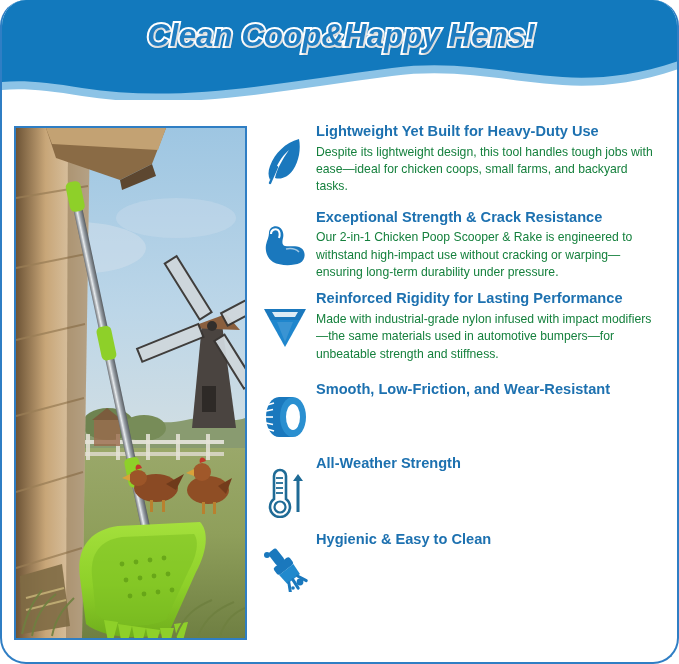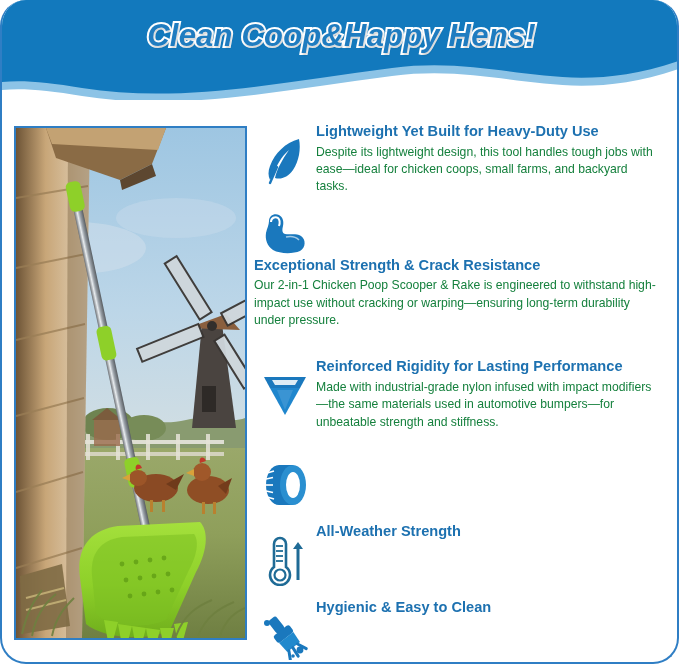--- a/index.html
+++ b/index.html
@@ -100,22 +100,22 @@
     line-height: 1.35;
     margin-bottom: 2px;
   }
   .feature-desc {
     color: #15803d;
     font-size: 12.2px;
     line-height: 1.42;
   }
 
   
-  .feature.f1 { margin-bottom: 0; }
-  .feature.f2 { margin-bottom: 28px; flex-direction: column; }
+  .feature.f1 { margin-bottom: 12px; }
+  .feature.f2 { margin-bottom: 8px; }
   .feature.f3 { margin-bottom: 17px; }
   .feature.f4 { margin-bottom: 14px; }
   .feature.f5 { margin-bottom: 12px; }
 </style>
 </head>
 <body>
 
 <div class="page">
 
   <div class="banner">
@@ -351,20 +351,21 @@
             <g stroke="#ffffff" stroke-width="1.6">
               <path d="M6,11 L13,9"></path>
                 <path d="M5,17 L12,15.5"></path>
               <path d="M5,23 L12,23"></path>
                 <path d="M5,29 L12,30.5"></path>
               <path d="M6,35 L13,37"></path>
             </g>
           </svg>
         </div>
         <div class="feature-text">
+          <div class="feature-title">Smooth, Low-Friction, and Wear-Resistant</div>
         </div>
       </div>
 
       <div class="feature f5">
         <div class="feature-icon">
           <svg width="46" height="50" viewBox="0 0 46 50">
             <path d="M12,8 C12,4.7 14.7,2 18,2 C21.3,2 24,4.7 24,8 L24,31 C26.6,33 28,36 28,39 C28,44.5 23.5,49 18,49 C12.5,49 8,44.5 8,39 C8,36 9.4,33 12,31 Z" fill="none" stroke="#1f6b96" stroke-width="2.6"></path>
             <circle cx="18" cy="39" r="5.5" fill="none" stroke="#1f6b96" stroke-width="2.2"></circle>
             <g stroke="#1f6b96" stroke-width="1.8">
               <path d="M14,10 L21,10"></path>

